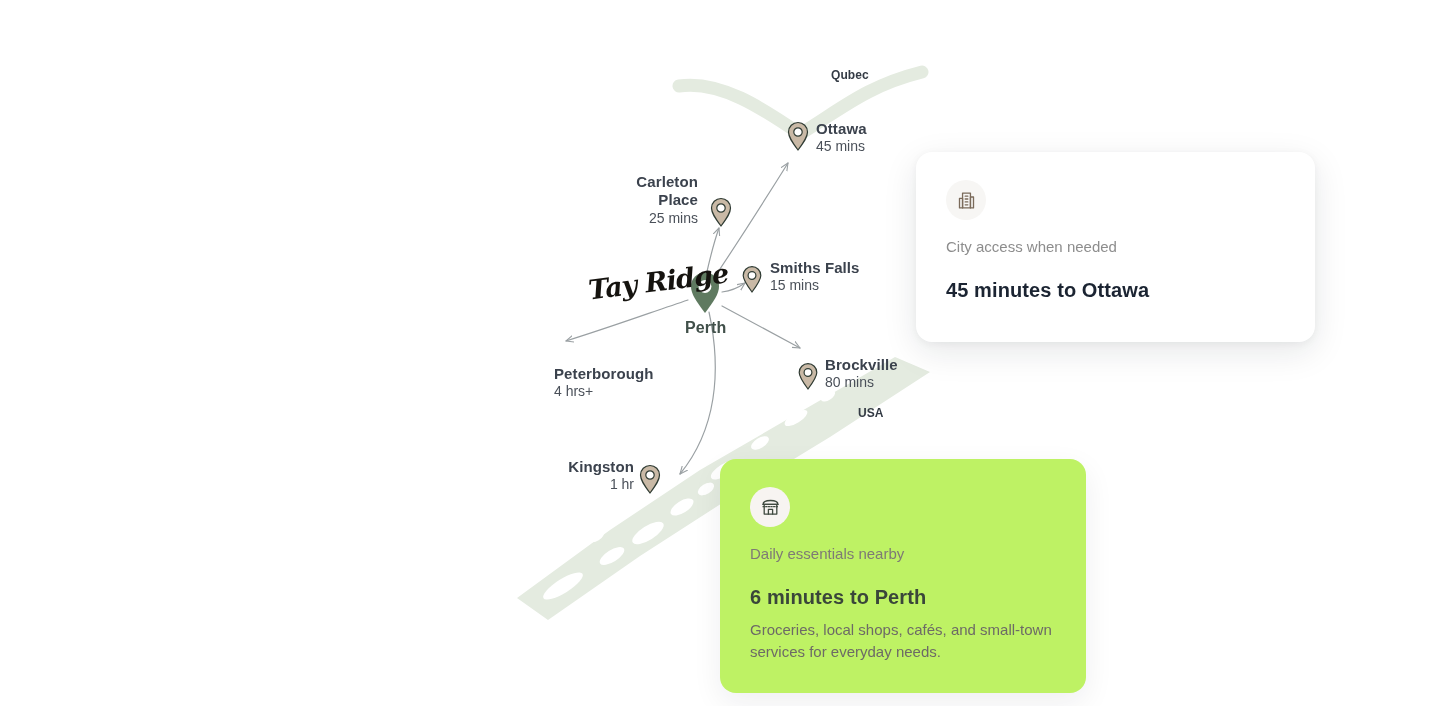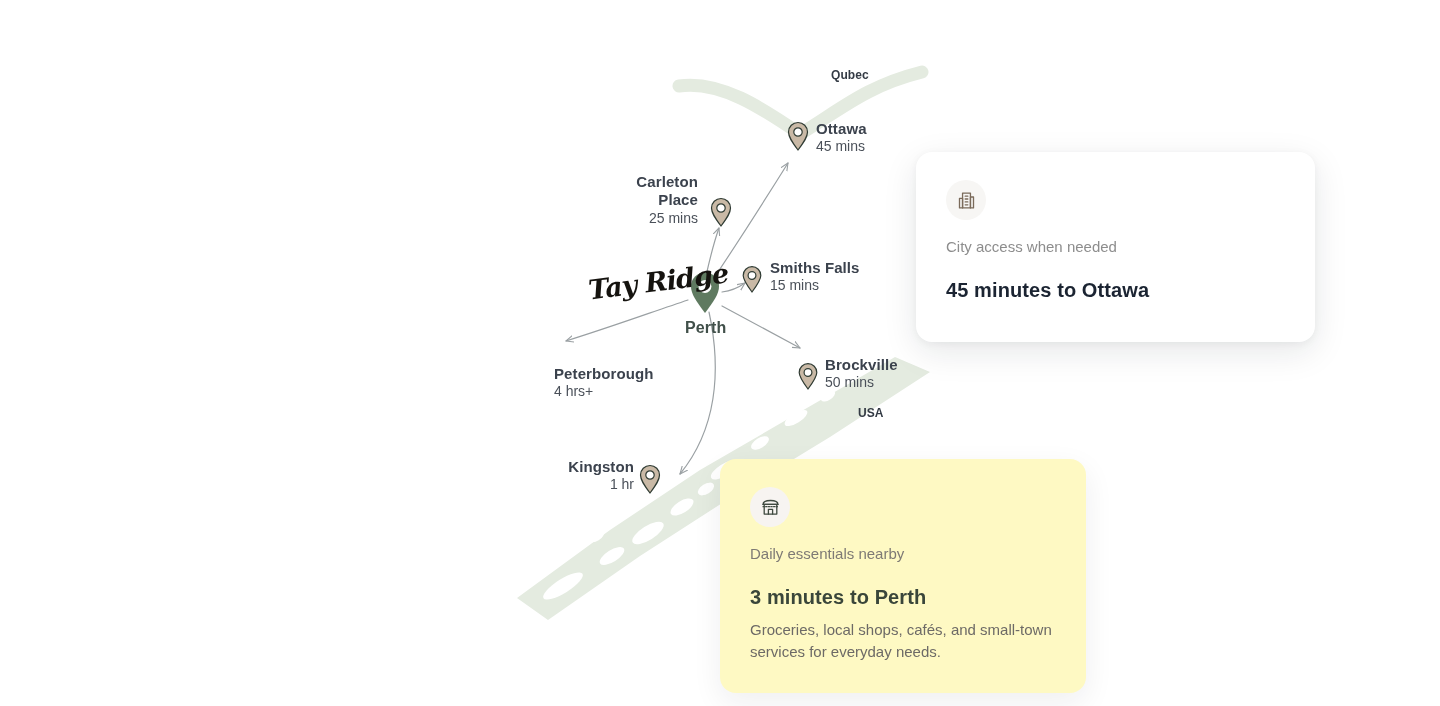--- a/index.html
+++ b/index.html
@@ -79,21 +79,21 @@
     position: absolute;
     box-sizing: border-box;
     border-radius: 16px;
     padding: 28px 30px 30px 30px;
   }
   .card.light {
     background: #ffffff;
     box-shadow: 0 10px 34px rgba(22, 30, 40, .10), 0 2px 8px rgba(22, 30, 40, .05);
   }
   .card.beige {
-    background: #fef9c3;
+    background: #bef264;
     box-shadow: 0 10px 30px rgba(22, 30, 40, .07);
   }
   .card-icon {
     width: 40px;
     height: 40px;
     border-radius: 50%;
     background: #f7f6f4;
     display: flex;
     align-items: center;
     justify-content: center;
@@ -231,21 +231,21 @@
     <span class="lbl-time">25 mins</span>
   </div>
 
   <div class="map-label" style="left:770px; top:259px;">
     <span class="lbl-name">Smiths Falls</span>
     <span class="lbl-time">15 mins</span>
   </div>
 
   <div class="map-label" style="left:825px; top:356px;">
     <span class="lbl-name">Brockville</span>
-    <span class="lbl-time">50 mins</span>
+    <span class="lbl-time">80 mins</span>
   </div>
 
   <div class="map-label" style="left:554px; top:365px;">
     <span class="lbl-name">Peterborough</span>
     <span class="lbl-time">4 hrs+</span>
   </div>
 
   <div class="map-label align-right" style="left:469px; top:458px; width:165px;">
     <span class="lbl-name">Kingston</span>
     <span class="lbl-time">1 hr</span>
@@ -278,17 +278,17 @@
     <div class="card-icon">
       <svg width="21" height="21" viewBox="0 0 24 24" fill="none" stroke="#3f4a40" stroke-width="1.5" stroke-linecap="round" stroke-linejoin="round">
         <path d="M3.5 8.5 C 3.5 6, 6 4, 12 4 C 18 4, 20.5 6, 20.5 8.5 Z"></path>
         <path d="M3.5 8.5 H20.5"></path>
         <path d="M4.8 8.5 V19.5 H19.2 V8.5"></path>
         <path d="M3.5 11 H20.5" stroke-dasharray="1.4 1.6"></path>
         <path d="M9.6 19.5 V14.2 H14.4 V19.5"></path>
       </svg>
     </div>
     <p class="card-eyebrow">Daily essentials nearby</p>
-    <h3 class="card-title">3 minutes to Perth</h3>
+    <h3 class="card-title">6 minutes to Perth</h3>
     <p class="card-body">Groceries, local shops, cafés, and small-town services for everyday needs.</p>
   </div>
 
 </div>
 
 </body></html>

